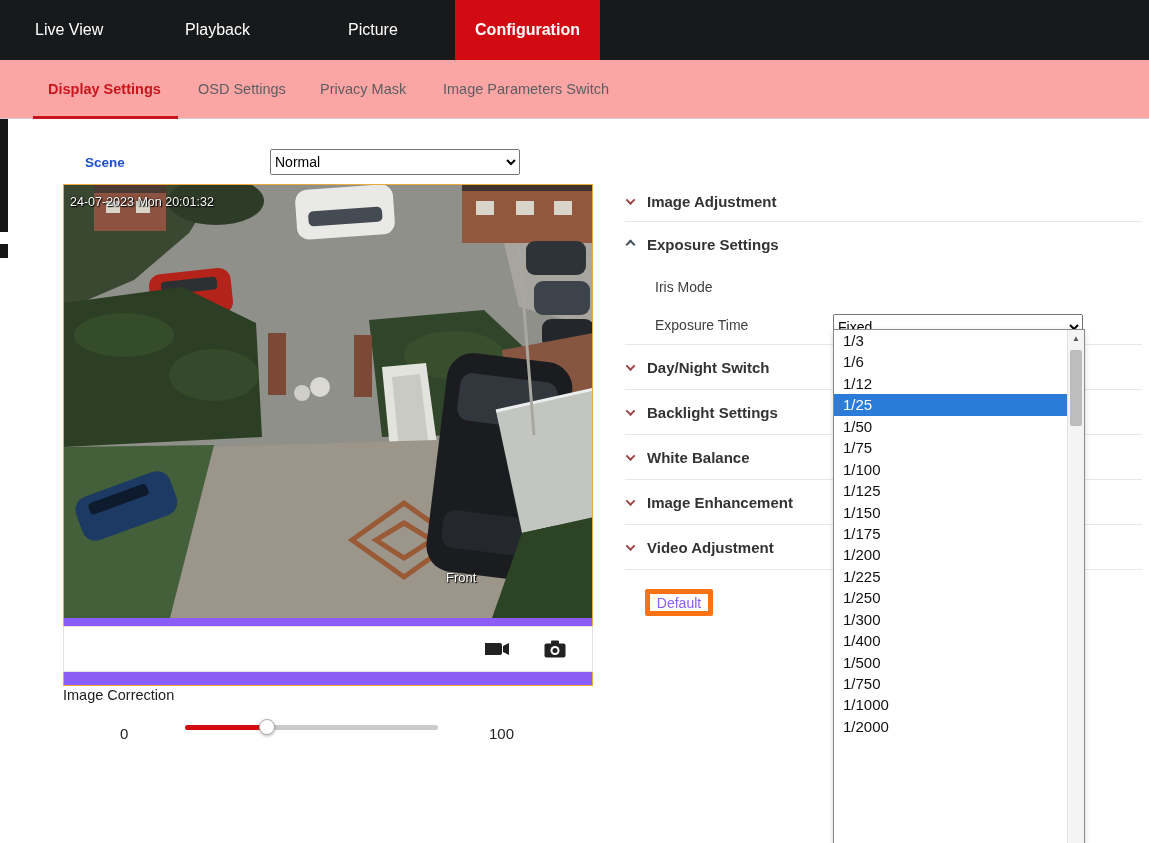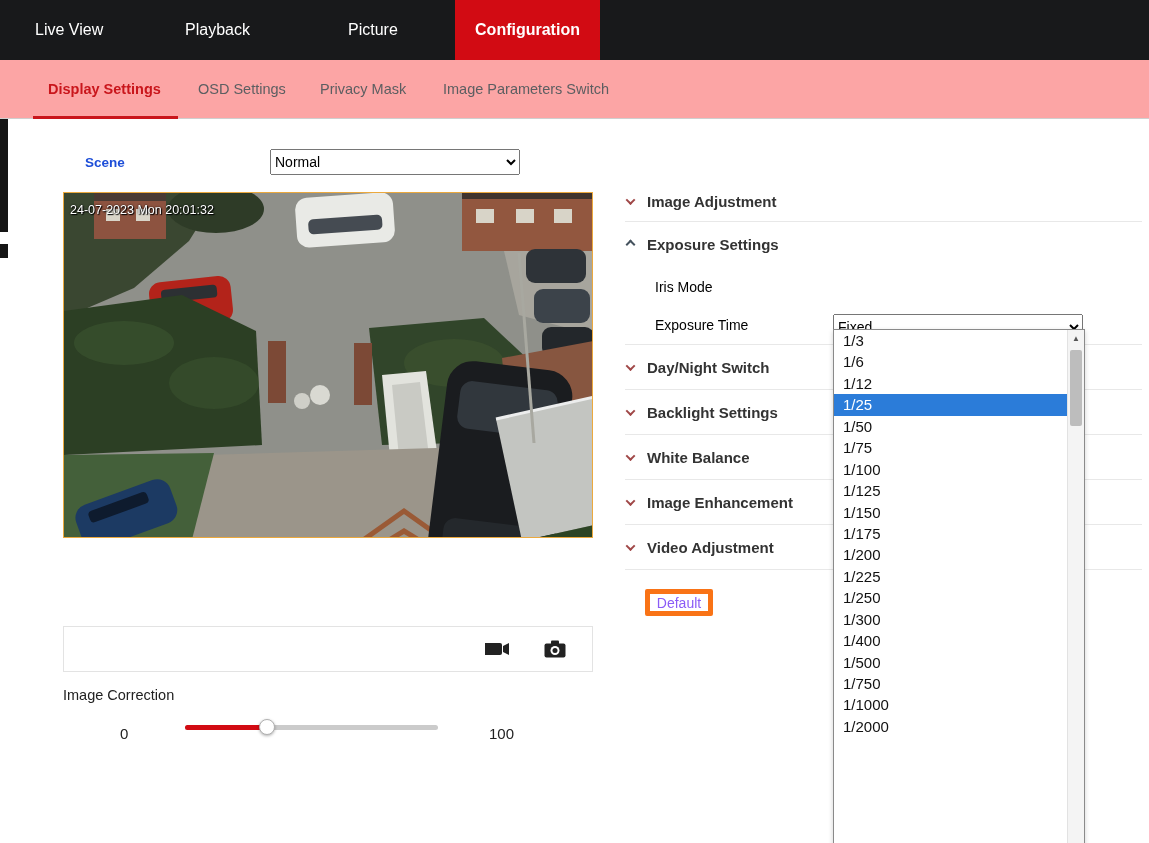--- a/index.html
+++ b/index.html
@@ -30,21 +30,21 @@
   .tab-privacy { left:320px; }
   .tab-ips     { left:443px; }
   .tab-underline { position:absolute; left:33px; bottom:-1px; width:145px; height:3px; background:#c9161c; }
 
   
   .scene-label { position:absolute; left:85px; top:155px; font-size:13.5px; font-weight:bold; color:#1d4ed8; }
   .scene-select { position:absolute; left:270px; top:149px; width:250px; height:26px;
                   font-size:14px; font-family:"Liberation Sans",sans-serif; }
 
   
-  .preview { position:absolute; left:63px; top:192px; width:530px; height:346px;
+  .preview { position:absolute; left:63px; top:184px; width:530px; height:502px;
              border:1px solid #eba93e; overflow:hidden; background:#8b5cf6; }
   .preview svg { display:block; }
   .osd-timestamp { position:absolute; left:6px; top:10px; color:#fff; font-size:12.5px;
                    white-space:nowrap; text-shadow:0 0 2px #000, 1px 1px 1px #000; }
   .osd-front { position:absolute; left:382px; top:385px; color:#fff; font-size:13px;
                text-shadow:0 0 2px #000, 1px 1px 1px #000; }
 
   
   .preview-toolbar { position:absolute; left:63px; top:626px; width:530px; height:46px;
                      border:1px solid #e3e3e3; background:#fff; display:flex; align-items:center;
@@ -68,21 +68,21 @@
              border-bottom:1px solid #e8e8e8; cursor:pointer; }
   .sec-label { font-size:15px; font-weight:bold; color:#333; margin-left:13px; }
   .chev { display:inline-block; width:7px; height:7px; border-right:2px solid #a04848;
           border-bottom:2px solid #a04848; margin-left:2px; }
   .chev.down { transform:rotate(45deg) translate(-1px,-1px); }
   .chev.up { transform:rotate(-135deg); border-color:#45525e; }
 
   .es-wrap { position:absolute; left:0; top:226px; width:100%; height:119px; border-bottom:1px solid #e8e8e8; }
   .es-header { position:absolute; left:0; top:0; width:100%; height:36px; display:flex; align-items:center; cursor:pointer; }
   .field-row { position:absolute; left:0; width:100%; height:30px; display:flex; align-items:center; }
-  .field-label { font-size:14px; color:#000000; margin-left:30px; }
+  .field-label { font-size:14px; color:#404040; margin-left:30px; }
   .field-select { position:absolute; left:208px; top:2px; width:250px; height:26px;
                   font-size:14px; font-family:"Liberation Sans",sans-serif;margin-top:40px; }
 
   .default-btn { position:absolute; left:20px; top:589px; width:68px; height:27px;
                  background:#fff; border:5px solid #f97316; border-radius:2px; font-size:14px;
                  color:#8b5cf6; font-family:"Liberation Sans",sans-serif; cursor:pointer; }
 
   
   .dropdown { position:absolute; left:208px; top:329px; width:252px; height:543px;
               background:#fff; border:1px solid #8a8a8a; z-index:10;

